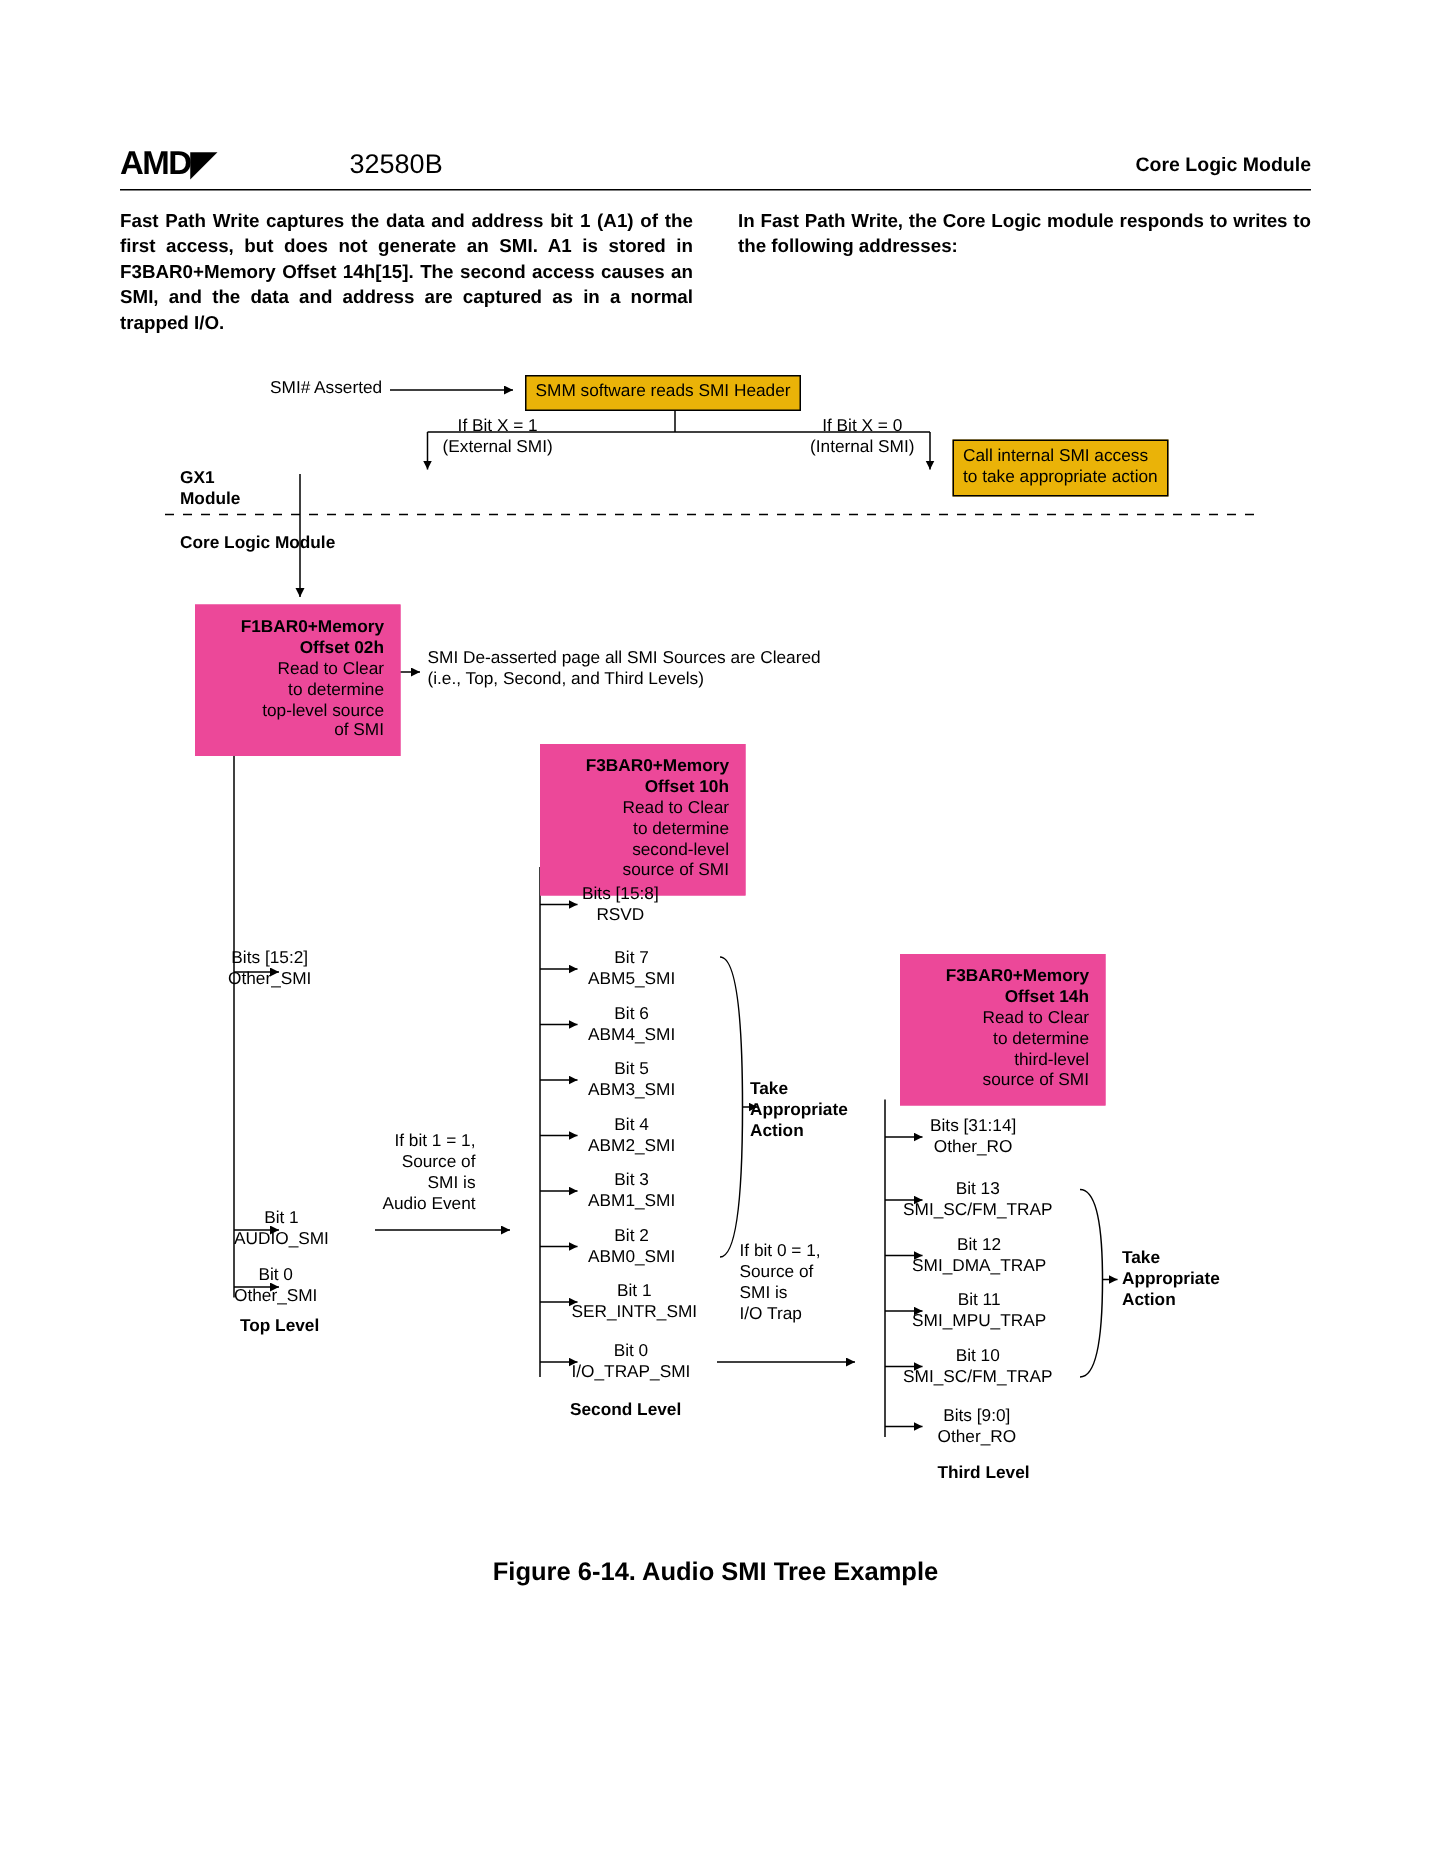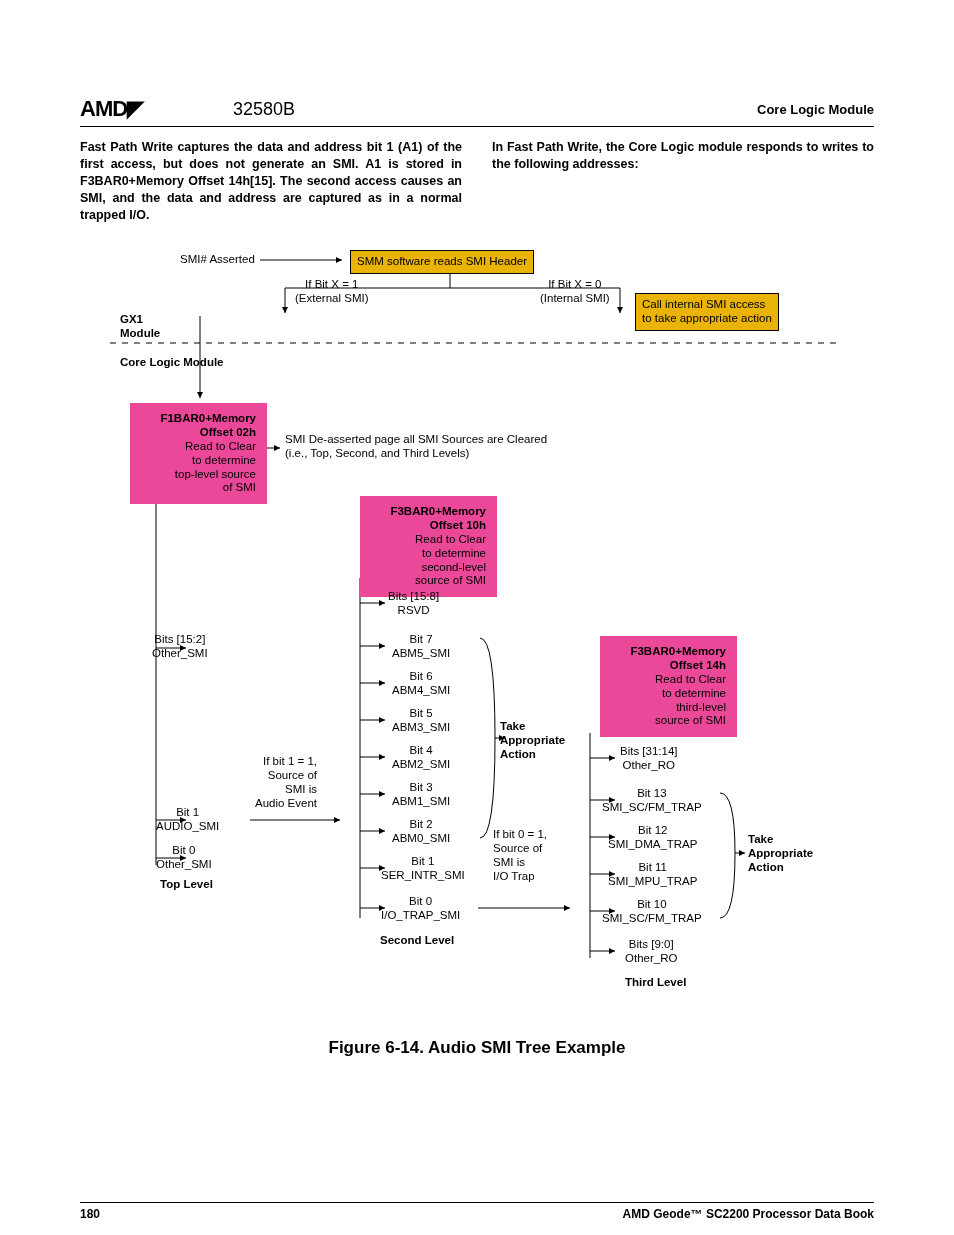--- a/index.html
+++ b/index.html
@@ -276,18 +276,14 @@
     <div class="n b" style="left:545px;top:738px">Third Level</div>
 
     <div class="n b" style="left:668px;top:595px;text-align:left">
       <span>Take</span><br><span>Appropriate</span><br><span>Action</span>
     </div>
 
   </div>
 
   <div class="caption">Figure 6-14.  Audio SMI Tree Example</div>
 
-  <div class="footer">
-    <span class="pg">180</span>
-    <span class="book">AMD Geode™ SC2200  Processor Data Book</span>
-  </div>
 
 </div>
 
 </body></html>

